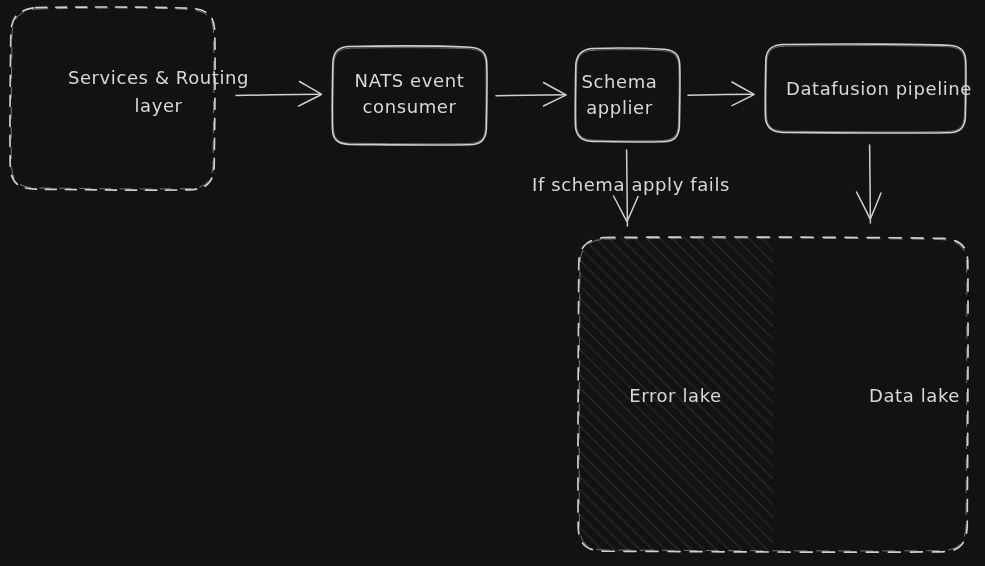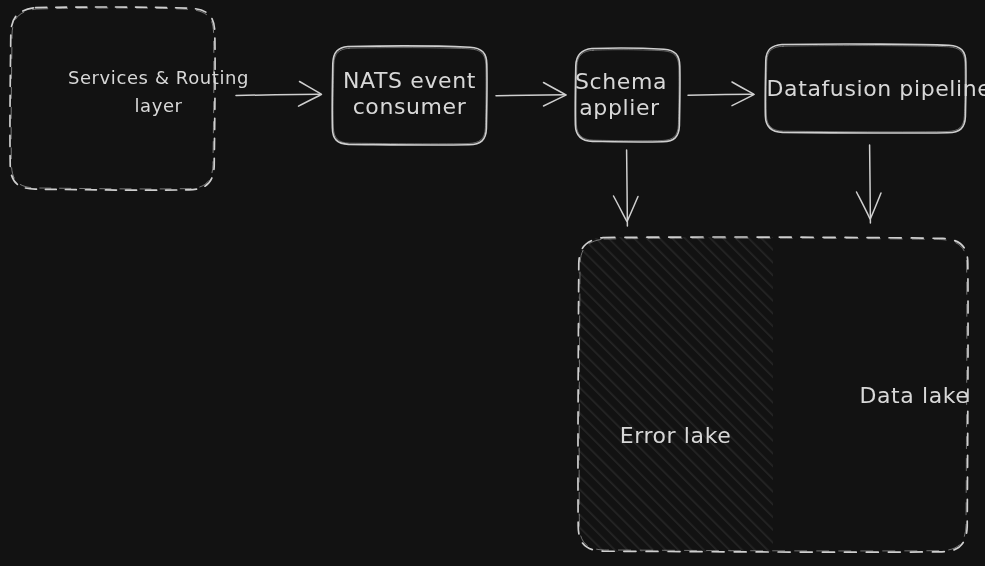--- a/index.html
+++ b/index.html
@@ -22,21 +22,21 @@
     position: absolute;
     left: 0;
     top: 0;
     width: 985px;
     height: 566px;
   }
   .label {
     position: absolute;
     color: #d8d8d8;
     font-family: "DejaVu Sans", sans-serif;
-    font-size: 22px;
+    font-size: 18px;
     line-height: 26px;
     text-align: center;
     letter-spacing: 0.6px;
     white-space: pre-line;
     user-select: none;
     pointer-events: none;
   }
   .label.big { font-size: 18px; line-height: 28px; }
   .node-hit {
     position: absolute;
@@ -153,24 +153,25 @@
 layer</div>
 
   <div class="label node-hit" style="left:332px; top:68px; width:155px;">NATS event
 consumer</div>
 
   <div class="label node-hit" style="left:575px; top:69px; width:89px;">Schema
 applier</div>
 
   <div class="label node-hit" style="left:765px; top:76px; width:228px;">Datafusion pipeline</div>
 
-  <div class="label node-hit" style="left:578px; top:383px; width:195px;margin-top:40px;">Error lake</div>
+  <div class="label node-hit" style="left:578px; top:383px; width:195px;">Error lake</div>
 
   <div class="label node-hit" style="left:817px; top:383px; width:195px;">Data lake</div>
 
+  <div class="label node-hit" style="left:481px; top:172px; width:300px;">If schema apply fails</div>
 
   <div class="node-hit" style="left:10px; top:7px; width:205px; height:183px;"></div>
   <div class="node-hit" style="left:332px; top:46px; width:155px; height:99px;"></div>
   <div class="node-hit" style="left:575px; top:48px; width:105px; height:94px;"></div>
   <div class="node-hit" style="left:765px; top:44px; width:201px; height:89px;"></div>
   <div class="node-hit" style="left:578px; top:237px; width:195px; height:315px;"></div>
   <div class="node-hit" style="left:773px; top:237px; width:195px; height:315px;"></div>
 
 </div>
 

